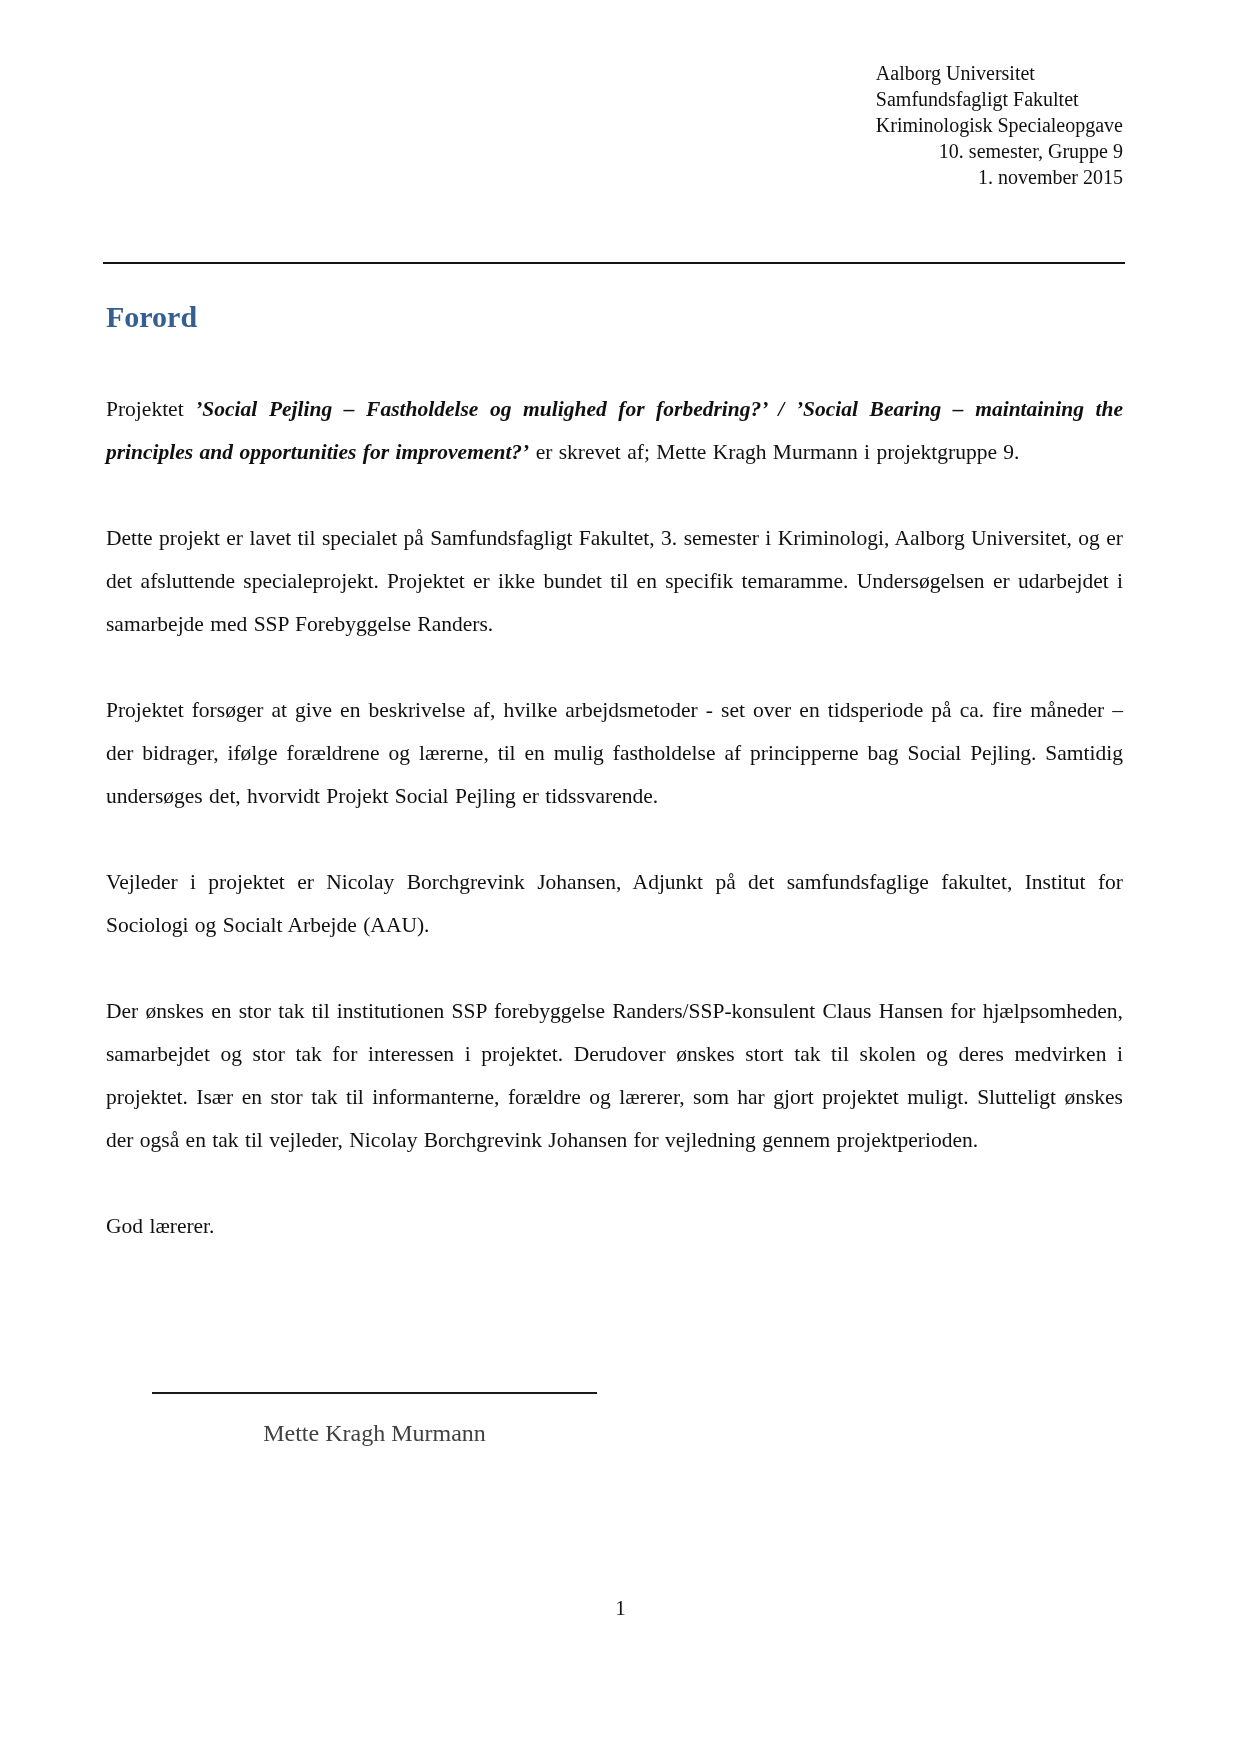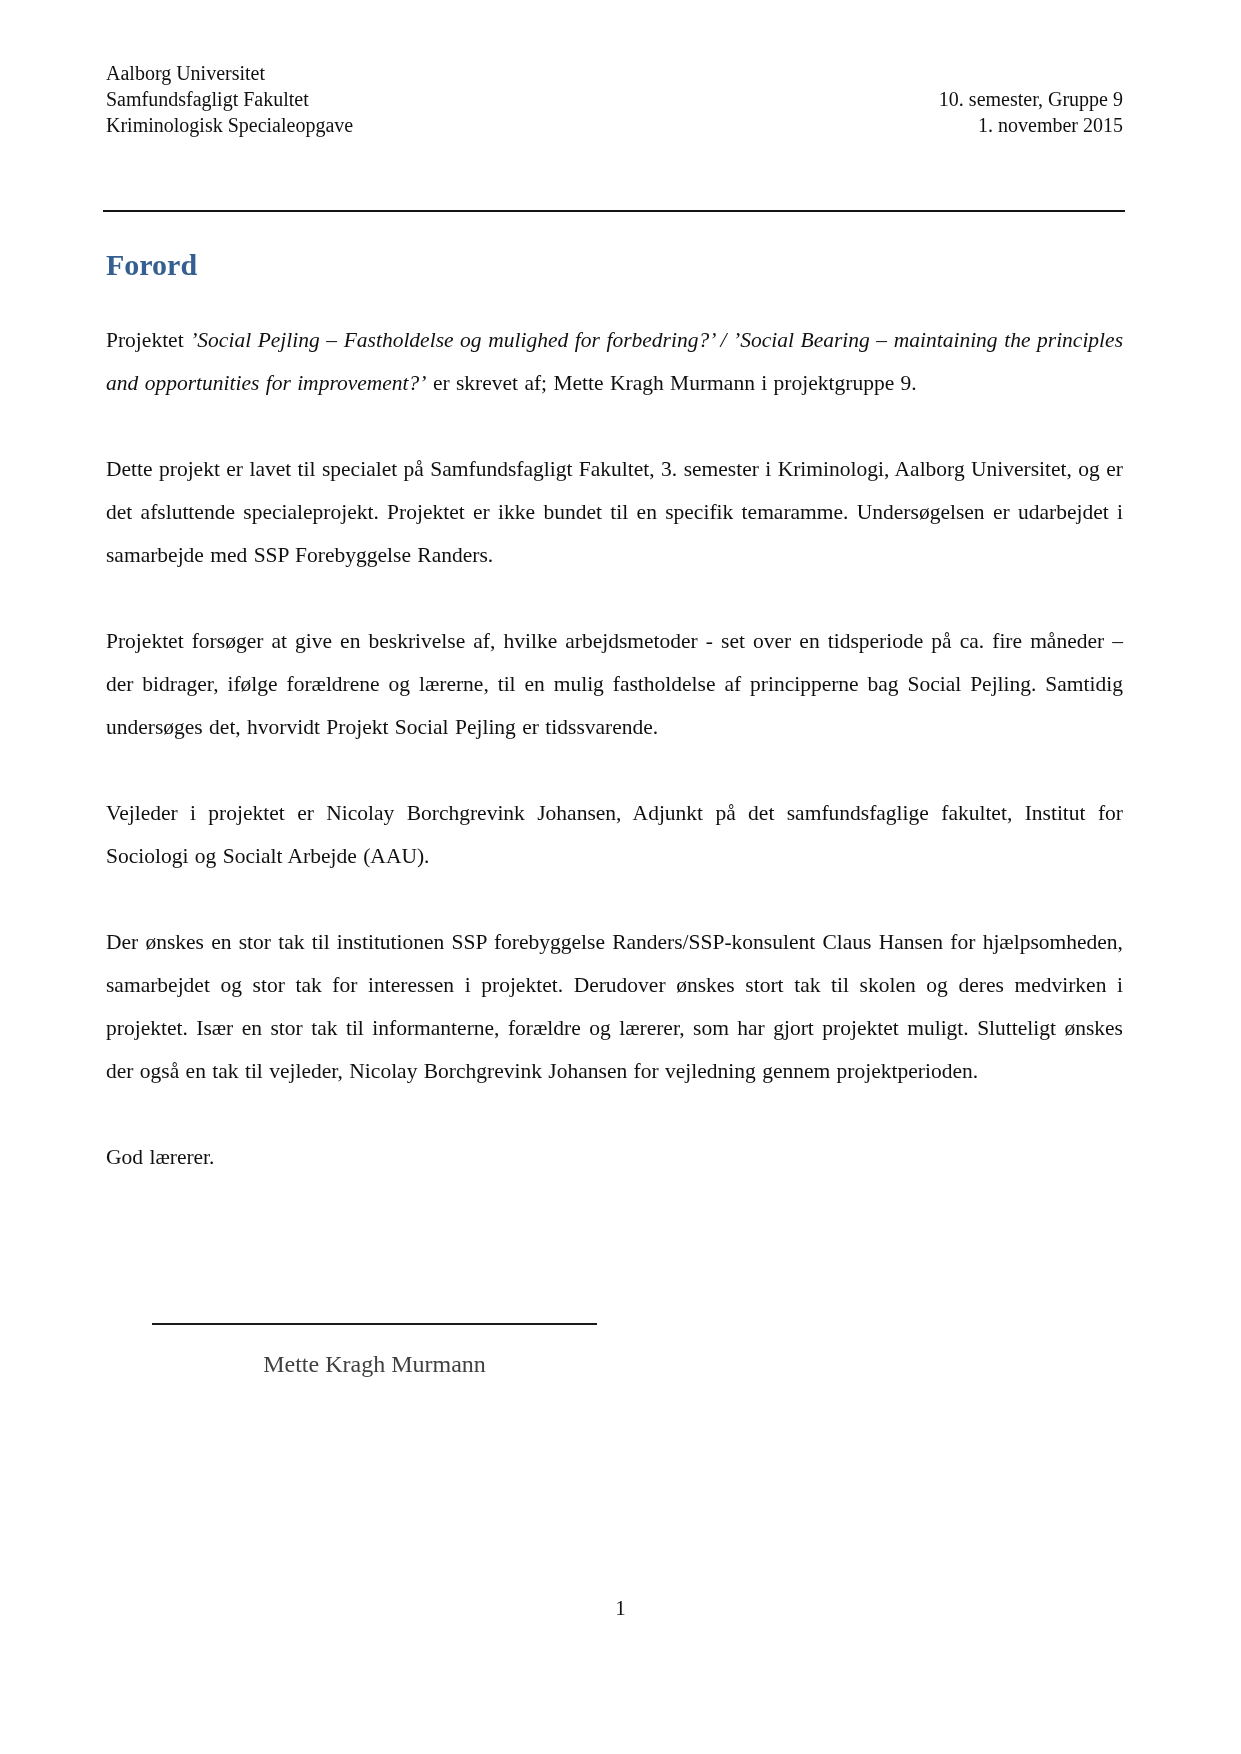--- a/index.html
+++ b/index.html
@@ -18,49 +18,50 @@
     box-sizing: border-box;
     padding: 60px 118px 0 106px;
     overflow: hidden;
   }
   .hdr {
     display: flex;
     justify-content: space-between;
     align-items: flex-end;
     font-size: 20px;
     line-height: 26px;
+    flex-direction: column;
   }
   .hdr-right { text-align: right; }
   .hdr div { white-space: nowrap; }
   .rule {
     border: none;
     border-top: 2px solid #141414;
     width: 1022px;
     margin: 72px 0 0 -3px;
   }
   .forord {
-    margin: 36px 0 37px 0;
+    margin: 36px 0 54px 0;
     font-size: 30px;
     line-height: 34px;
     font-weight: bold;
     color: #365F91;
   }
   .body-text p {
     font-size: 21.5px;
     line-height: 43px;
     text-align: justify;
     margin: 0 0 43px 0;
     word-spacing: 1px;
   }
   .body-text p.p4 { margin-top: 22px; }
   .body-text p.closing {
     margin-top: 43px;
     text-align: left;
   }
-  .italic { font-style: italic; }
+  .italic { font-style: italic; font-weight: bold; }
   .signature {
     margin: 144px 0 0 46px;
     width: 445px;
     border-top: 2px solid #1a1a1a;
     padding-top: 26px;
     text-align: center;
   }
   .signature .name {
     font-size: 24px;
     color: #404040;

